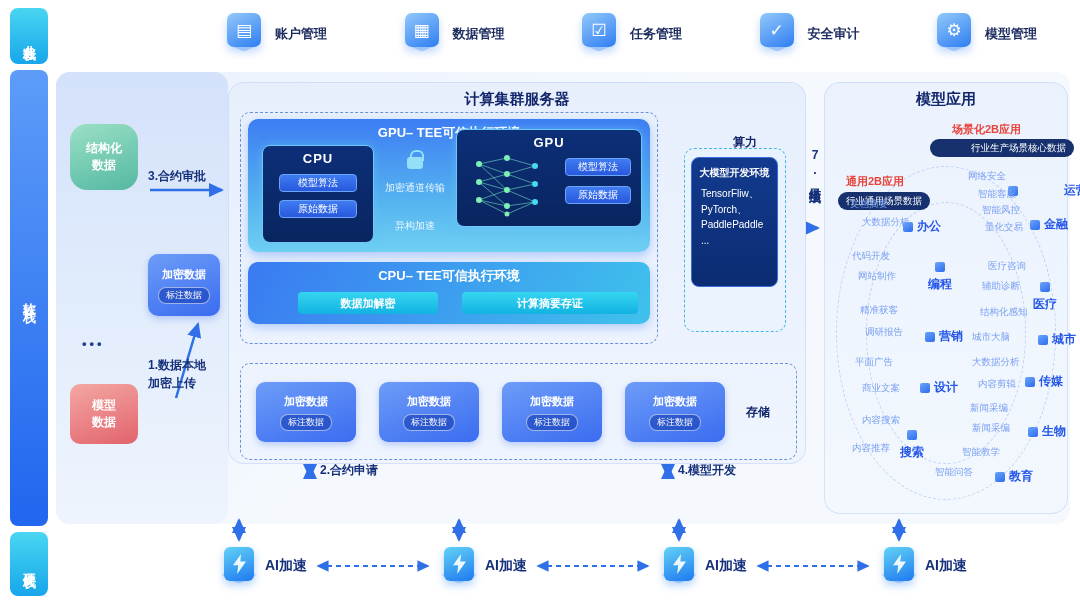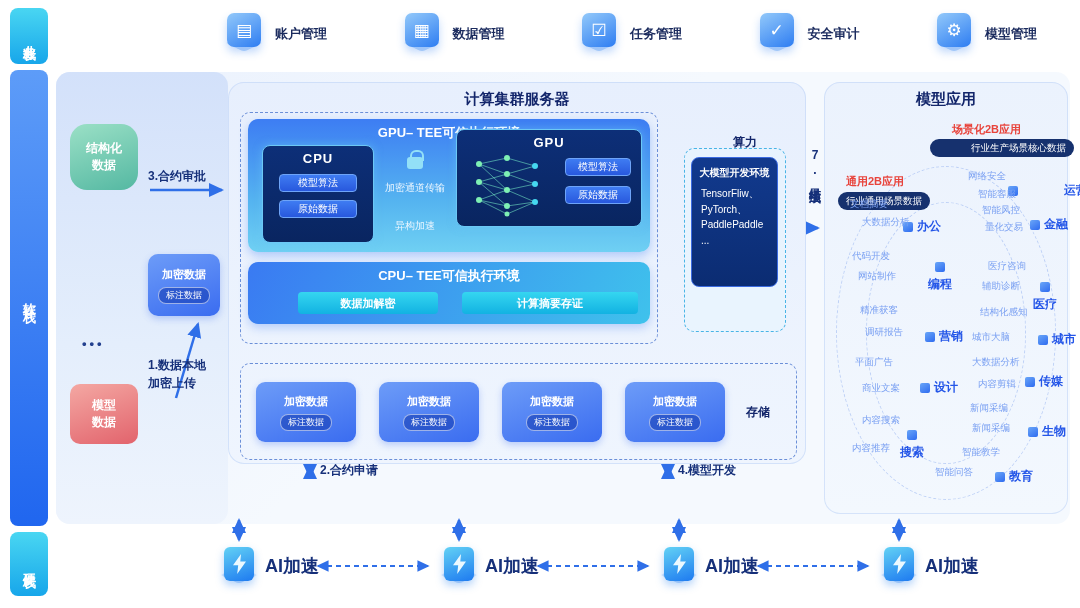--- a/index.html
+++ b/index.html
@@ -103,21 +103,21 @@
   .cat-icon{width:10px;height:10px;border-radius:2px;background:linear-gradient(145deg,#6aa6f8,#2e6bf0);display:inline-block;}
   .feat{position:absolute;font-size:9.5px;color:#7aa0f2;white-space:nowrap;}
 
   
   #hardware-row{position:absolute;left:0;top:545px;width:1080px;height:52px;}
   .hw-item{position:absolute;top:0;display:flex;align-items:center;gap:9px;}
   .hw-icon{position:relative;width:34px;height:42px;}
   .hw-diamond{position:absolute;left:4px;bottom:-1px;width:26px;height:26px;background:linear-gradient(145deg,#dcecfd,#bcd8fb);transform:rotateX(62deg) rotateZ(45deg);border-radius:4px;}
   .hw-cube{position:absolute;left:2px;top:2px;width:30px;height:34px;border-radius:6px;background:linear-gradient(160deg,#63d2f5,#1e7af0);box-shadow:0 4px 9px rgba(30,122,240,.35);}
   .hw-bolt{position:absolute;left:11px;top:9px;width:13px;height:20px;background:#ecf9ff;clip-path:polygon(62% 0,0 56%,40% 56%,32% 100%,100% 38%,56% 38%);}
-  .hw-label{font-size:18px;font-weight:bold;color:#16307a;}
+  .hw-label{font-size:14px;font-weight:bold;color:#16307a;}
 
   #arrows{position:absolute;left:0;top:0;pointer-events:none;}
 </style>
 </head>
 <body>
 
 <div id="canvas">
 
   <div id="software-bg"></div>
   <div id="data-col-bg"></div>

